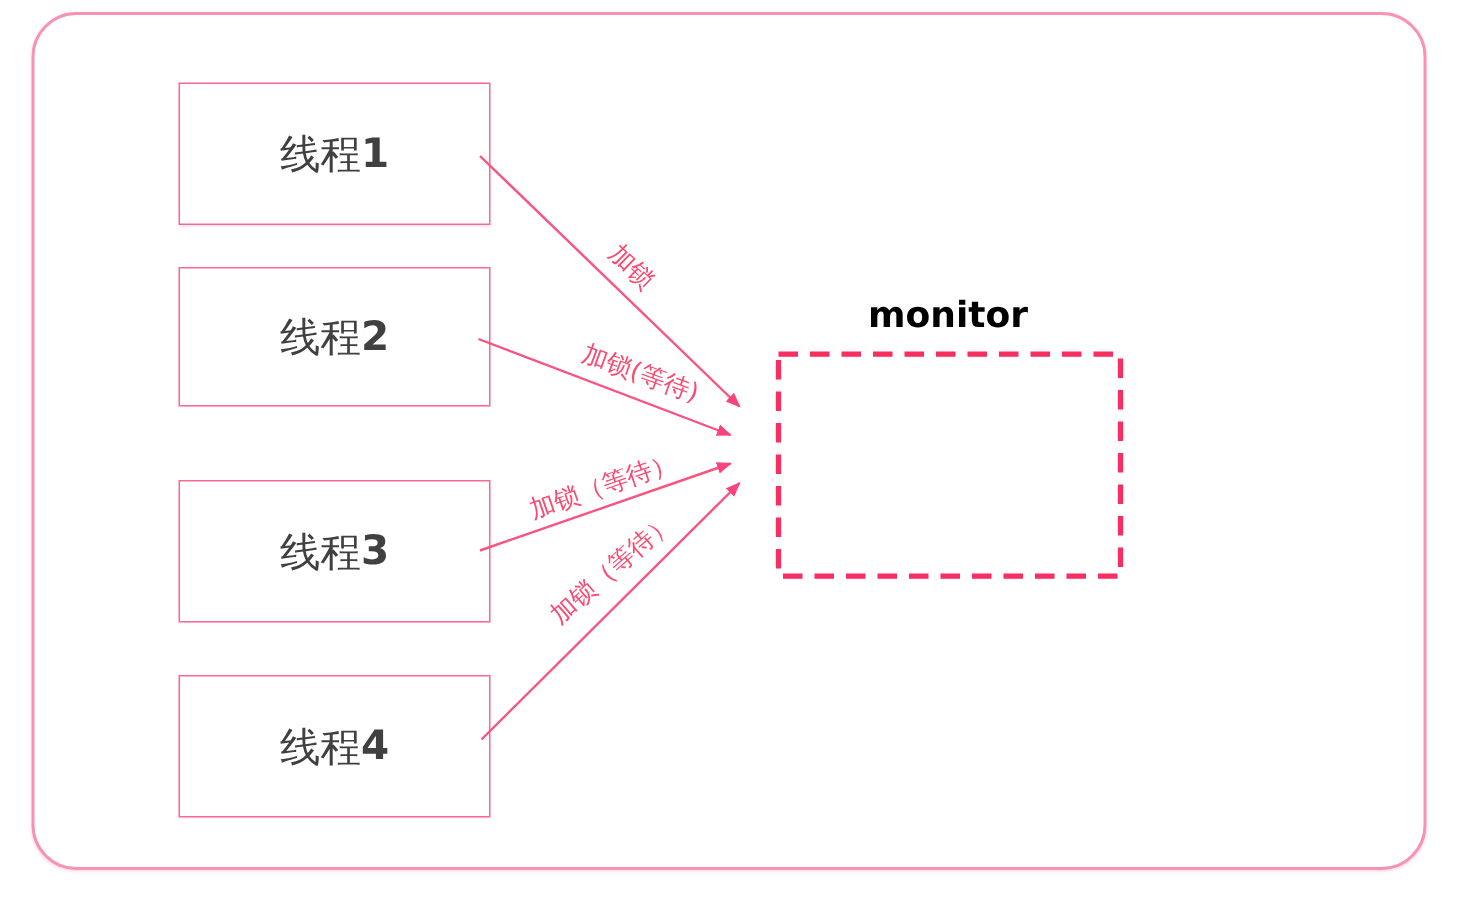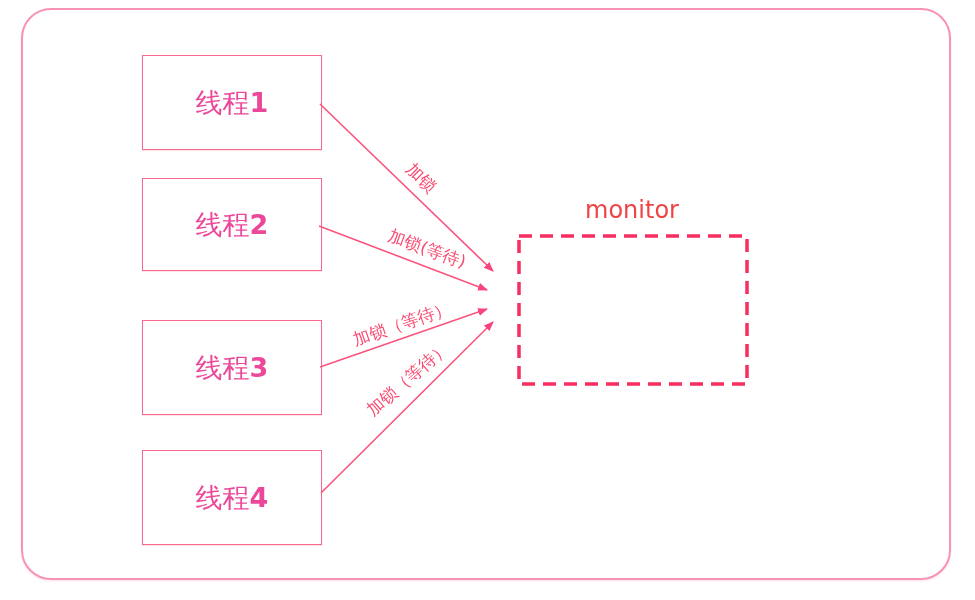--- a/index.html
+++ b/index.html
@@ -22,31 +22,30 @@
     width: 930px;
     height: 572px;
     box-sizing: border-box;
     border: 2px solid #f792b4;
     border-radius: 30px;
     box-shadow: 0 1px 2px rgba(248, 45, 96, 0.15);
   }
   .thread-box {
     position: absolute;
     left: 119px;
-    width: 180px;
+    width: 208px;
     box-sizing: border-box;
     background: #ffffff;
     border: 1.5px solid #f9698f;
     display: flex;
     align-items: center;
     justify-content: center;
     font-size: 27px;
-    color: #ec4899;
+    color: #404040;
     box-shadow: 0 1px 1px rgba(248, 45, 96, 0.12);
-    margin-left: 23px;
   }
   .thread-box .num { font-weight: bold; }
   #thread-1 { top: 55px;  height: 95px; }
   #thread-2 { top: 178px; height: 93px; }
   #thread-3 { top: 320px; height: 95px; }
   #thread-4 { top: 450px; height: 95px; }
 
   .arrows-layer {
     position: absolute;
     left: 0; top: 0;
@@ -65,22 +64,22 @@
   #arrow-label-2 { left: 427px; top: 249px; transform: translate(-50%,-50%) rotate(20deg); }
   #arrow-label-3 { left: 402px; top: 324px; transform: translate(-50%,-50%) rotate(-19deg); }
   #arrow-label-4 { left: 408px; top: 379px; transform: translate(-50%,-50%) rotate(-41deg); }
 
   .monitor-title {
     position: absolute;
     left: 632px;
     top: 210px;
     transform: translate(-50%,-50%);
     font-size: 24px;
-    font-weight: 400;
-    color: #ef4444;
+    font-weight: 700;
+    color: #000000;
   }
   .shared-variable-shape {
     position: absolute;
     left: 545px;
     top: 264px;
     width: 180px;
     height: 85px;
     background: #f82d60;
     border-radius: 42px 0 42px 0;
     display: flex;

